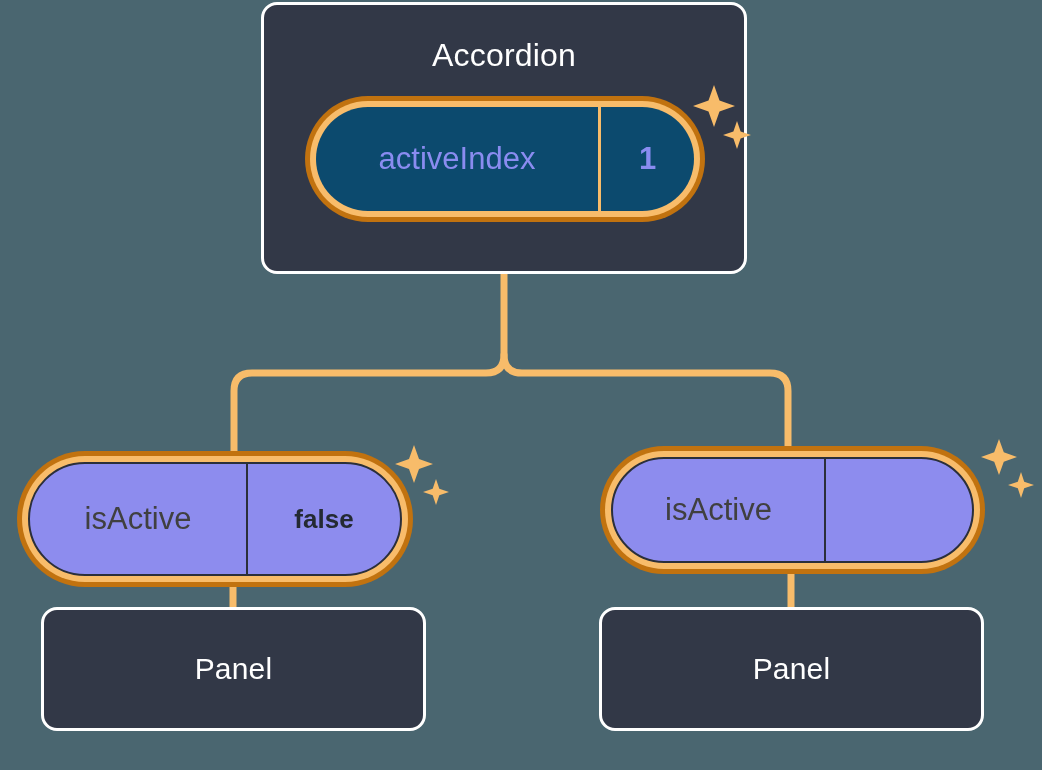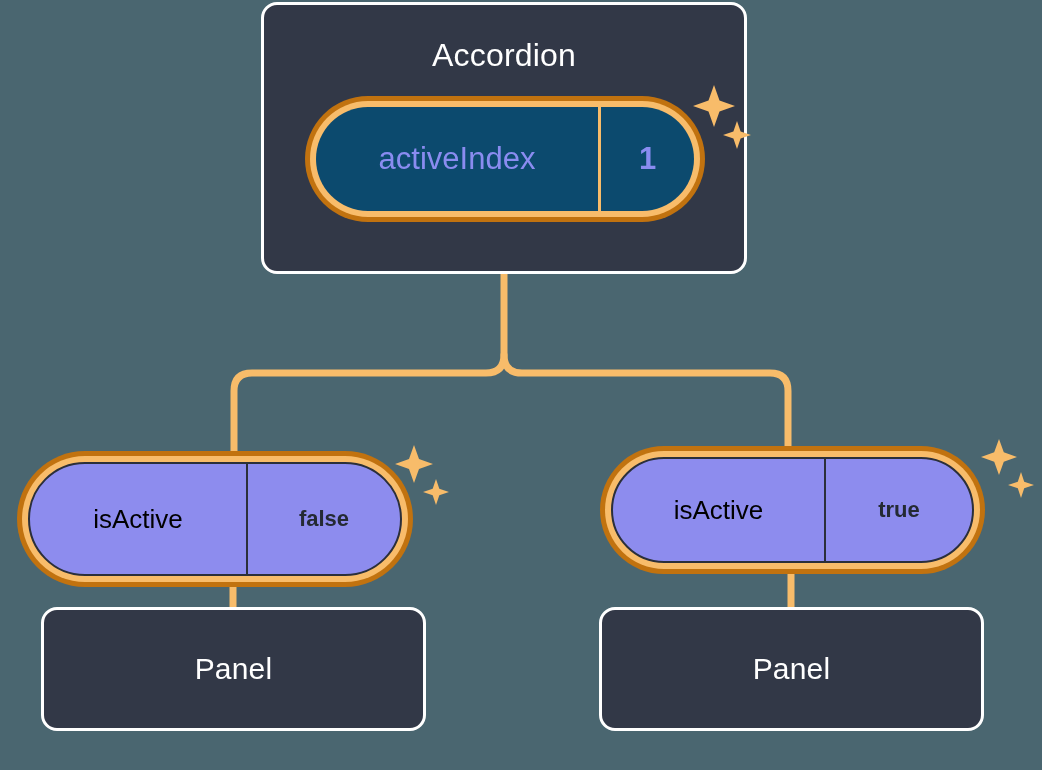--- a/index.html
+++ b/index.html
@@ -121,26 +121,26 @@
     font-size: 31px;
     font-weight: 700;
   }
 
   
   .state-pill.purple .pill-body {
     background: #8d8cee;
     border: 2px solid #2b2f3a;
   }
   .state-pill.purple .pill-key {
-    color: #000000;
-    font-size: 26px;
+    color: #404040;
+    font-size: 31px;
   }
   .state-pill.purple .pill-val {
     color: #242a33;
-    font-size: 22px;
+    font-size: 26px;
     font-weight: 700;
   }
   #pill-is-active-left {
     left: 17px;
     top: 451px;
     width: 396px;
     height: 136px;
   }
   #pill-is-active-left .pill-key {
     flex: 0 0 218px;
@@ -237,21 +237,20 @@
   </div>
 
   <div class="comp-card panel-card" id="panel-card-left">
     <div class="comp-title">Panel</div>
   </div>
 
   <div class="state-pill purple" id="pill-is-active-right">
     <div class="ring-inner">
       <div class="pill-body">
         <div class="pill-key">isActive</div>
-        <div class="pill-val">true</div>
       </div>
     </div>
   </div>
 
   <div class="sparkle-group" id="sparkle-pill-right">
     <svg width="58" height="66" viewBox="0 0 58 66">
       <path d="M21 2 L25.8 15.2 L39 20 L25.8 24.8 L21 38 L16.2 24.8 L3 20 L16.2 15.2 Z" fill="#f8bc6a"></path>
       <path d="M43 35 L46.2 44.8 L56 48 L46.2 51.2 L43 61 L39.8 51.2 L30 48 L39.8 44.8 Z" fill="#f8bc6a"></path>
     </svg>
   </div>

